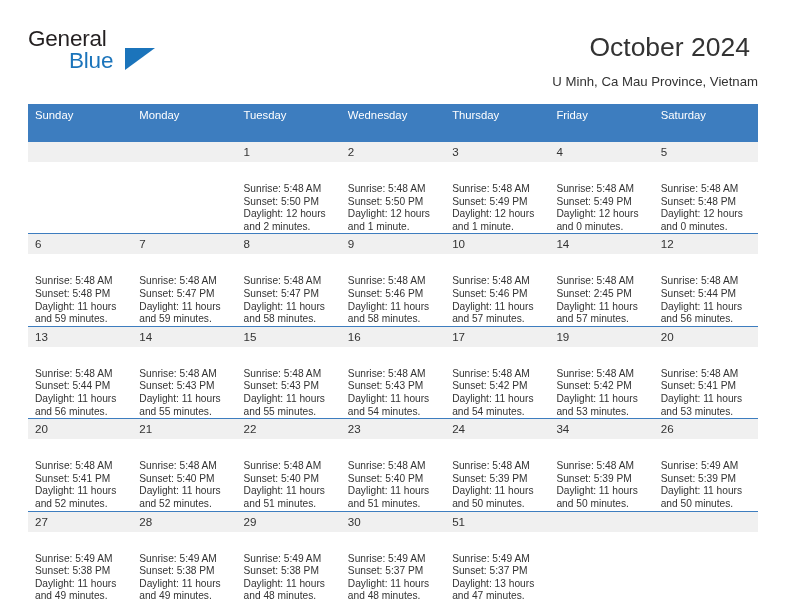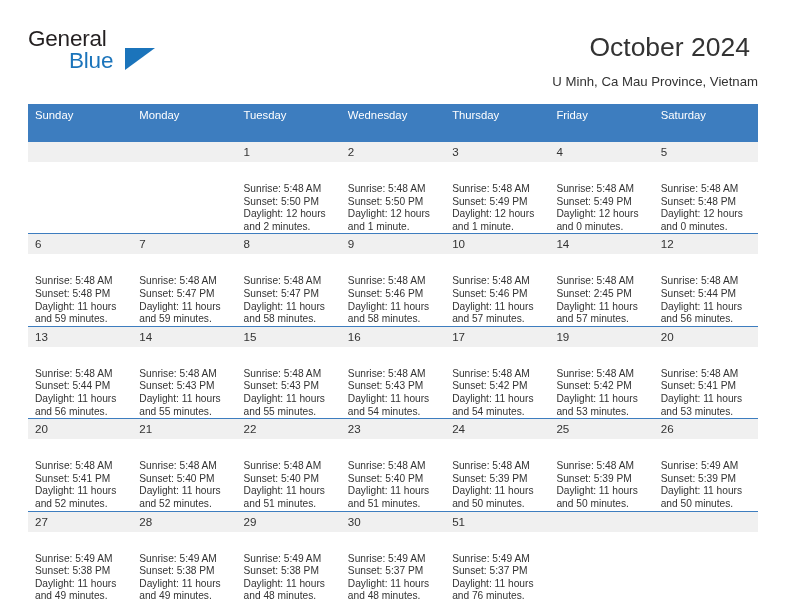--- a/index.html
+++ b/index.html
@@ -375,21 +375,21 @@
           </td>
           <td>
             <div class="daynum">24</div>
             <div class="dayinfo">
               <div>Sunrise: 5:48 AM</div>
               <div>Sunset: 5:39 PM</div>
               <div class="daylight">Daylight: 11 hours and 50 minutes.</div>
             </div>
           </td>
           <td>
-            <div class="daynum">25</div>
+            <div class="daynum">34</div>
             <div class="dayinfo">
               <div>Sunrise: 5:48 AM</div>
               <div>Sunset: 5:39 PM</div>
               <div class="daylight">Daylight: 11 hours and 50 minutes.</div>
             </div>
           </td>
           <td>
             <div class="daynum">26</div>
             <div class="dayinfo">
               <div>Sunrise: 5:49 AM</div>
@@ -429,21 +429,21 @@
               <div>Sunrise: 5:49 AM</div>
               <div>Sunset: 5:37 PM</div>
               <div class="daylight">Daylight: 11 hours and 48 minutes.</div>
             </div>
           </td>
           <td>
             <div class="daynum">51</div>
             <div class="dayinfo">
               <div>Sunrise: 5:49 AM</div>
               <div>Sunset: 5:37 PM</div>
-              <div class="daylight">Daylight: 11 hours and 76 minutes.</div>
+              <div class="daylight">Daylight: 13 hours and 47 minutes.</div>
             </div>
           </td>
           <td class="blank">
             <div class="daynum empty"></div>
           </td>
           <td class="blank">
             <div class="daynum empty"></div>
           </td>
         </tr>
       </tbody>

